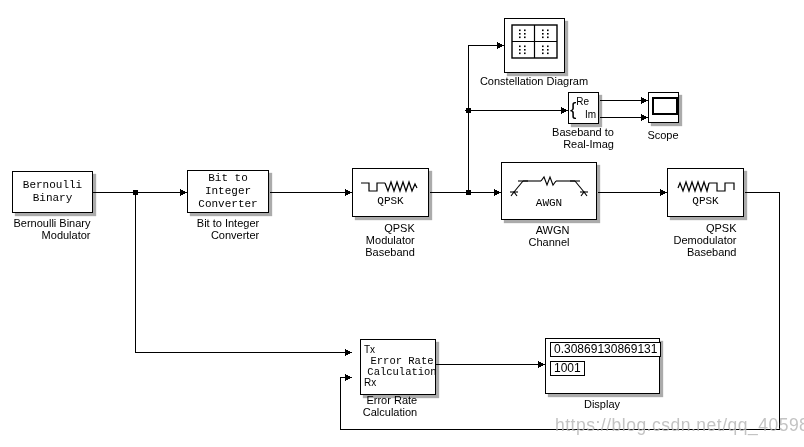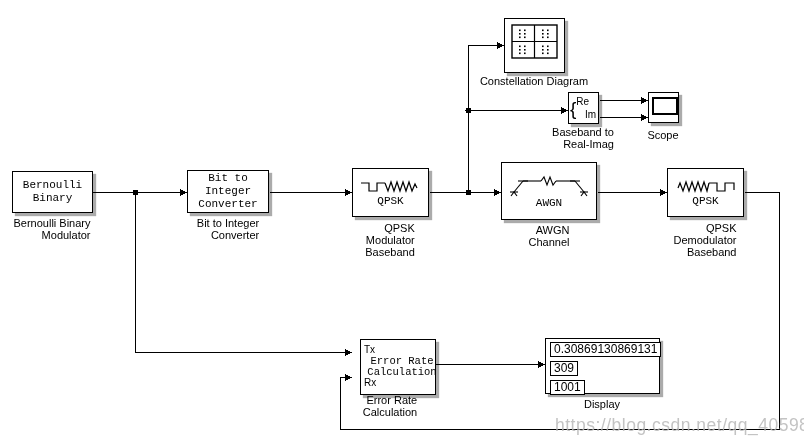--- a/index.html
+++ b/index.html
@@ -196,21 +196,20 @@
       <div>Calculation</div>
     </div>
   </div>
   <div class="blabel" style="left:390px;top:394px">
     <div>Error Rate</div>
     <div>Calculation</div>
   </div>
 
   <div class="block display-block" style="left:545px;top:338px;width:115px;height:56px">
     <div class="display-row">0.30869130869131</div>
-    <div class="display-row">309</div>
     <div class="display-row">1001</div>
   </div>
   <div class="blabel" style="left:602px;top:398px">
     <div>Display</div>
   </div>
 
   <div class="watermark">https://blog.csdn.net/qq_40598135</div>
 
 </div>
 

